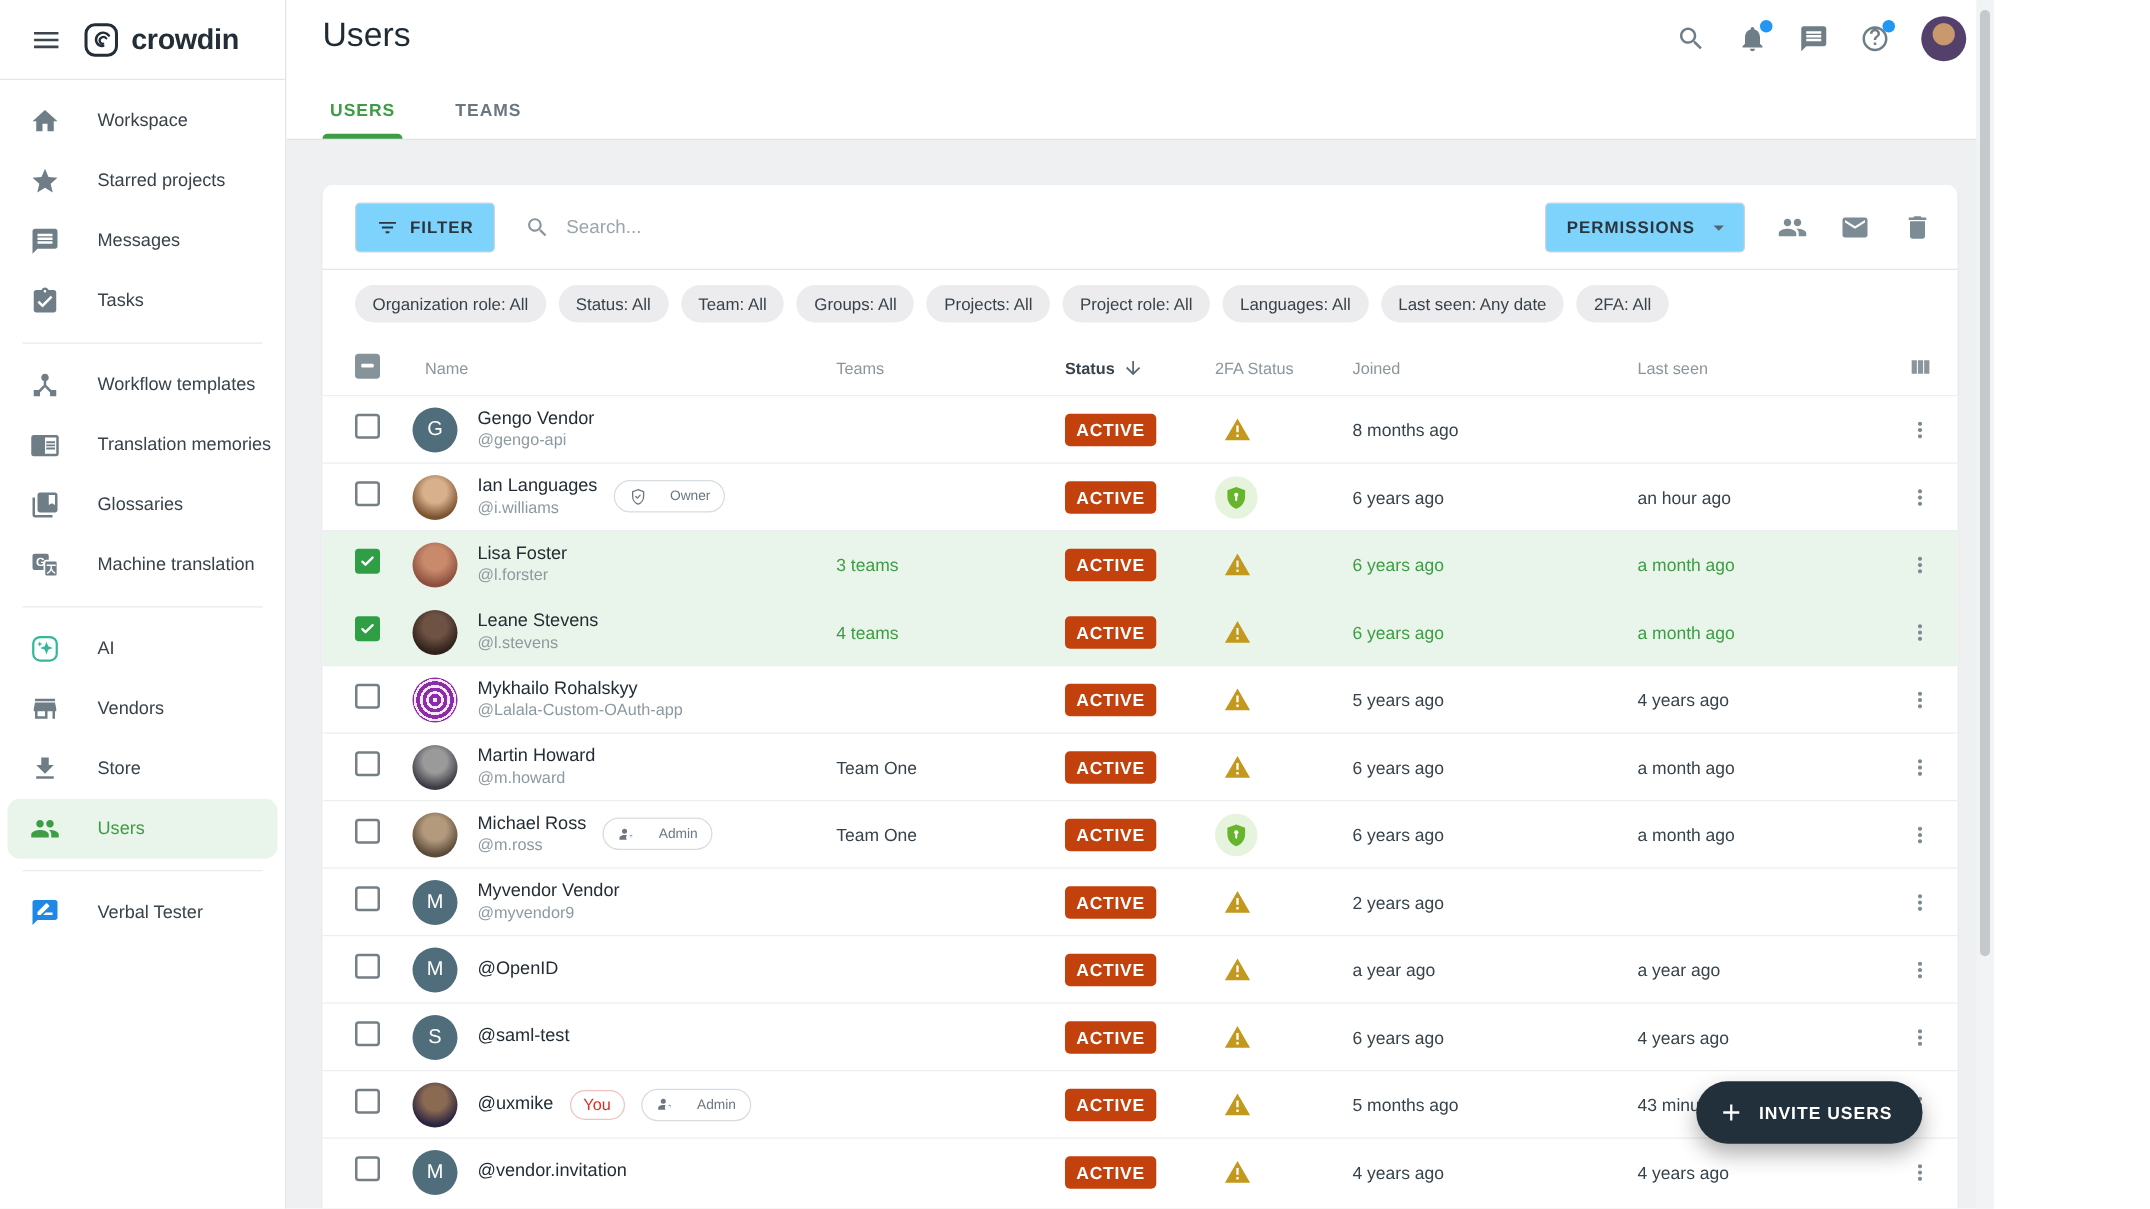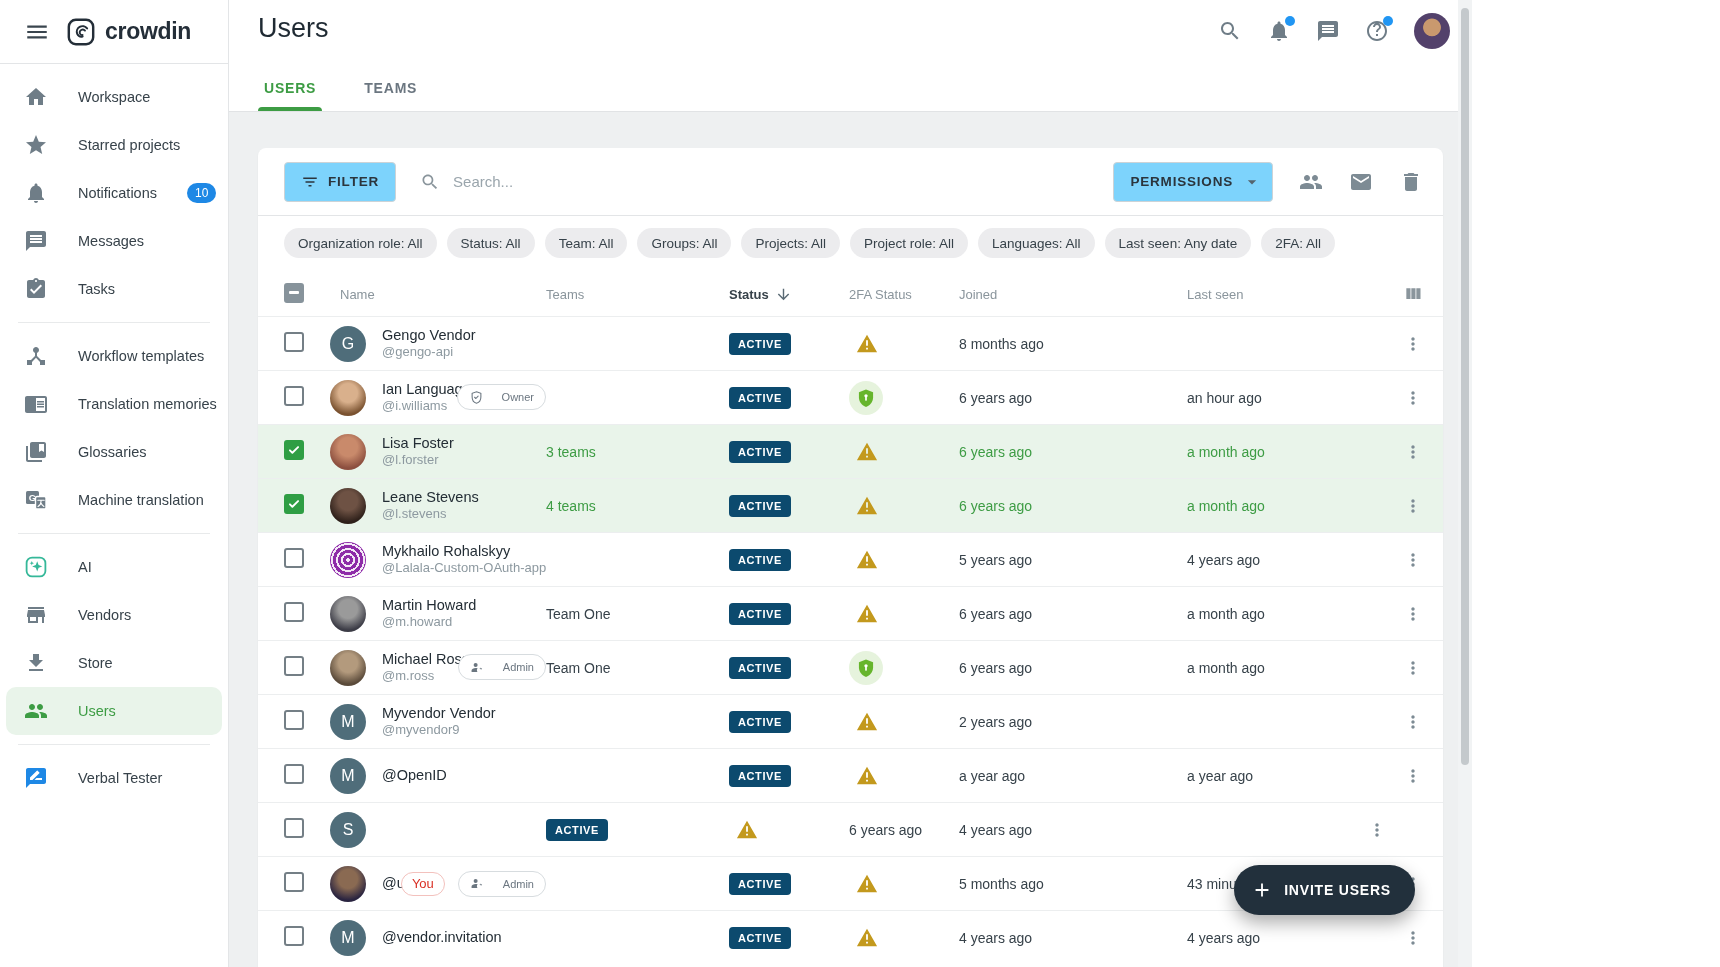--- a/index.html
+++ b/index.html
@@ -1,20 +1,20 @@
 <!DOCTYPE html>
 <html><head>
 <meta charset="utf-8">
 <style>
   * { margin:0; padding:0; box-sizing:border-box; }
   html,body { width:1720px; height:967px; overflow:hidden; background:#fff; }
   body { font-family:"Liberation Sans","DejaVu Sans",sans-serif; color:#37424a; }
   svg { display:block; width:100%; height:100%; }
 
-  .app { position:relative; width:1472px; height:967px; background:#eef0f1; }
+  .app { position:relative; width:1595px; height:967px; background:#eef0f1; }
 
   
   .side { position:absolute; left:0; top:0; width:229px; height:100%; background:#fff; border-right:1px solid #e3e5e7; z-index:5; }
   .side-head { height:64px; display:flex; align-items:center; gap:16px; padding:0 14px 0 24px; border-bottom:1px solid #e3e5e7; }
   .iconbtn { background:none; border:none; width:26px; height:26px; color:#3a454e; cursor:pointer; padding:0; flex:none; }
   .logo { display:flex; align-items:center; gap:9px; cursor:pointer; }
   .logo-mark { width:30px; height:30px; }
   .logo-text { font-size:23px; font-weight:700; color:#242e38; letter-spacing:-.3px; }
   .nav { padding:9px 0; }
   .nav-item { height:48px; display:flex; align-items:center; gap:30px; padding:0 10px 0 18px; margin:0 6px; border-radius:10px; cursor:pointer; }
@@ -77,21 +77,21 @@
   .avatar { width:36px; height:36px; border-radius:50%; display:flex; align-items:center; justify-content:center; color:#fff; font-size:16px; }
   .c-name { display:flex; align-items:center; gap:13px; min-width:0; }
   .name-col { display:flex; flex-direction:column; justify-content:center; min-width:0; }
   .uname { font-size:14.5px; color:#232d35; line-height:1.3; cursor:pointer; white-space:nowrap; }
   .uhandle { font-size:13px; color:#8d99a0; line-height:1.3; white-space:nowrap; }
   .badge-pill { display:inline-flex; align-items:center; gap:18px; height:26px; padding:0 11px; border:1px solid #d7dcdf; border-radius:14px; font-size:11px; color:#6b7680; background:#fff; flex:none; }
   .pico { width:15px; height:15px; color:#6b7680; flex:none; }
   .badge-you { height:24px; padding:0 10px; border:1px solid #f3c1bd; border-radius:13px; font-size:13px; color:#d93025; background:#fff; display:inline-flex; align-items:center; flex:none; }
   .c-teams { font-size:14px; color:#37424a; }
   .c-teams.link { color:#3d9c44; cursor:pointer; }
-  .badge-active { display:inline-block; background:#0c4a6e; color:#fff; font-size:11px; font-weight:700; letter-spacing:.6px; padding:5px 9px; border-radius:4px; }
+  .badge-active { display:inline-block; background:#c2410c; color:#fff; font-size:14px; font-weight:700; letter-spacing:.6px; padding:5px 9px; border-radius:4px; }
   .tfa-warn { width:22px; height:22px; margin-left:7px; display:block; }
   .tfa-shield { width:34px; height:34px; border-radius:50%; background:rgba(102,181,44,.16); display:flex; align-items:center; justify-content:center; }
   .tfa-shield svg { width:20px; height:20px; }
   .c-joined, .c-seen { font-size:14px; color:#37424a; }
   .trow.sel .c-joined, .trow.sel .c-seen, .trow.sel .c-teams { color:#3d9c44; }
   .kebab { width:20px; height:20px; color:#7d8b94; cursor:pointer; justify-self:end; }
 
   
   .scrollbar { position:absolute; right:0; top:0; width:14px; height:100%; background:#f1f3f4; z-index:30; }
   .thumb { position:absolute; left:3px; top:8px; width:8px; height:757px; border-radius:4px; background:#c4c9cc; }
@@ -132,29 +132,20 @@
 
   </div>
         <div class="nav-item">
     <span class="nav-icon">
             <svg viewBox="0 0 24 24" fill="currentColor">
               <path d="M12 17.27L18.18 21l-1.64-7.03L22 9.24l-7.19-.61L12 2 9.19 8.63 2 9.24l5.46 4.73L5.82 21z"></path>
             </svg>
           </span>
     <span class="nav-label">Starred projects</span>
 
-  </div>
-        <div class="nav-item">
-    <span class="nav-icon">
-            <svg viewBox="0 0 24 24" fill="currentColor">
-              <path d="M12 22c1.1 0 2-.9 2-2h-4c0 1.1.9 2 2 2zm6-6v-5c0-3.07-1.64-5.64-4.5-6.32V4c0-.83-.67-1.5-1.5-1.5s-1.5.67-1.5 1.5v.68C7.63 5.36 6 7.92 6 11v5l-2 2v1h16v-1l-2-2z"></path>
-            </svg>
-          </span>
-    <span class="nav-label">Notifications</span>
-    <span class="nav-badge">10</span>
   </div>
         <div class="nav-item">
     <span class="nav-icon">
             <svg viewBox="0 0 24 24" fill="currentColor">
               <path d="M20 2H4c-1.1 0-2 .9-2 2v18l4-4h14c1.1 0 2-.9 2-2V4c0-1.1-.9-2-2-2zm-2 12H6v-2h12v2zm0-3H6V9h12v2zm0-3H6V6h12v2z"></path>
             </svg>
           </span>
     <span class="nav-label">Messages</span>
 
   </div>
@@ -663,20 +654,26 @@
                 <svg viewBox="0 0 24 24" fill="currentColor">
                   <path d="M12 8c1.1 0 2-.9 2-2s-.9-2-2-2-2 .9-2 2 .9 2 2 2zm0 2c-1.1 0-2 .9-2 2s.9 2 2 2 2-.9 2-2-.9-2-2-2zm0 6c-1.1 0-2 .9-2 2s.9 2 2 2 2-.9 2-2-.9-2-2-2z"></path>
                 </svg>
               </div>
   </div>
             <div class="trow">
     <div><span class="cb"></span></div>
     <div>
                 <span class="avatar" style="background: rgb(79, 109, 122);">S</span>
               </div>
+    <div class="c-name">
+      <span class="name-col">
+        <span class="uname">@saml-test</span>
+
+      </span>
+    </div>
     <div class="c-teams"></div>
     <div><span class="badge-active">ACTIVE</span></div>
     <div class="c-tfa">
                 <span class="tfa-warn">
                   <svg viewBox="0 0 24 24" fill="#c3991d">
                     <path fill-rule="evenodd" d="M1 21h22L12 2 1 21zm12-3h-2v-2h2v2zm0-4h-2v-6h2v6z"></path>
                   </svg>
                 </span>
               </div>
     <div class="c-joined">6 years ago</div>

